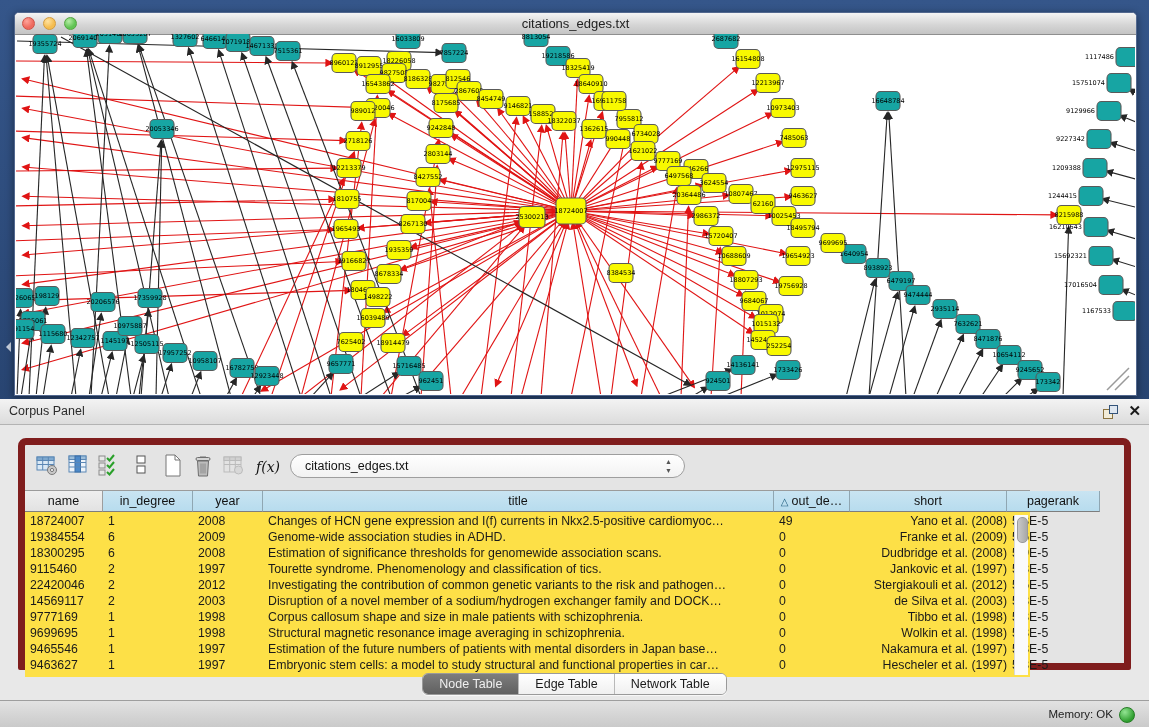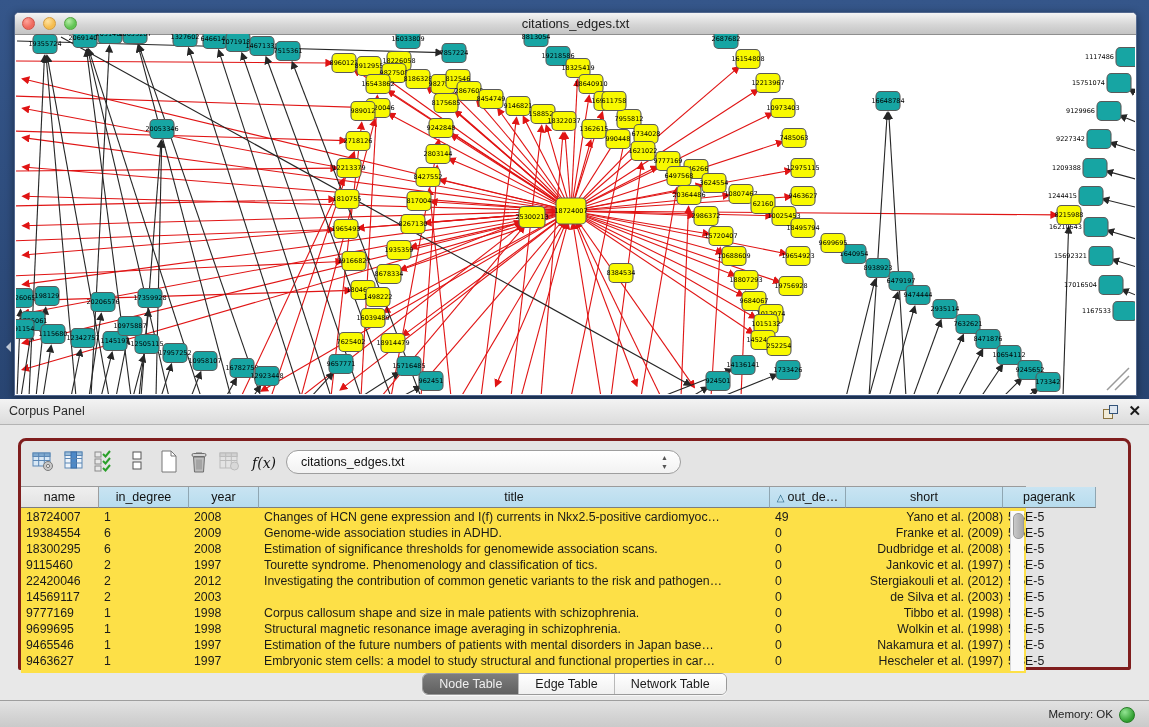--- a/index.html
+++ b/index.html
@@ -26,21 +26,21 @@
   
   #tablepanel{left:0;top:399px;width:1149px;height:301px;background:#e8e8e8;}
   #tp-header{left:0;top:0;width:100%;height:25px;
              background:linear-gradient(180deg,#f3f3f3,#dcdcdc);border-bottom:1px solid #b3b3b3;}
   #tp-title{left:9px;top:5px;font-size:12.5px;color:#2b2b2b;}
   #tp-float{right:32px;top:6px;width:14px;height:13px;}
   #tp-float .sq1{left:0;top:4px;width:8px;height:8px;border:1px solid #8a7340;background:#f2ecd8;}
   #tp-float .sq2{left:6px;top:0;width:7px;height:7px;border:1px solid #34547a;background:#dfe7f0;}
   #tp-close{right:8px;top:3px;font-size:15px;font-weight:bold;color:#1a1a1a;cursor:default;}
   
-  #panel-box{left:18px;top:39px;width:1113px;height:232px;border:3px solid #7f1d1d;
+  #panel-box{left:18px;top:39px;width:1113px;height:232px;border:7px solid #7f1d1d;
              border-radius:8px 8px 2px 2px;background:#e4e4e4;box-sizing:border-box;}
   #toolbar{left:0;top:0;width:100%;height:45px;}
   .tb-icon{top:9px;width:24px;height:26px;text-align:center;}
   #fx-glyph{font-family:"DejaVu Serif",serif;font-style:italic;font-size:14px;color:#111;line-height:26px;}
   #tbl-select{left:265px;top:9px;width:395px;height:24px;background:linear-gradient(180deg,#ffffff,#f2f2f2);
               border:1px solid #9e9e9e;border-radius:12px;box-sizing:border-box;}
   #tbl-select-text{left:14px;top:4px;font-size:12.5px;color:#111;}
   #tbl-select-arrows{right:12px;top:2px;font-size:7px;color:#555;line-height:9px;text-align:center;}
   
   #grid{left:0;top:45px;width:1005px;height:186px;background:#fde047;border-top:1px solid #9b9b9b;}
@@ -914,20 +914,21 @@
               <div class="tcell" style="left: 168px; width: 70px;">2012</div>
               <div class="tcell" style="left: 238px; width: 511px;">Investigating the contribution of common genetic variants to the risk and pathogen…</div>
               <div class="tcell" style="left: 749px; width: 76px;">0</div>
               <div class="tcell center" style="left: 825px; width: 157px;">Stergiakouli et al. (2012)</div>
               <div class="tcell" style="left: 982px; width: 93px;">5.5E-5</div>
             </div>
             <div class="trow" style="top: 80px;">
               <div class="tcell" style="left: 0px; width: 78px;">14569117</div>
               <div class="tcell" style="left: 78px; width: 90px;">2</div>
               <div class="tcell" style="left: 168px; width: 70px;">2003</div>
+              <div class="tcell" style="left: 238px; width: 511px;">Disruption of a novel member of a sodium/hydrogen exchanger family and DOCK…</div>
               <div class="tcell" style="left: 749px; width: 76px;">0</div>
               <div class="tcell center" style="left: 825px; width: 157px;">de Silva et al. (2003)</div>
               <div class="tcell" style="left: 982px; width: 93px;">5.3E-5</div>
             </div>
             <div class="trow" style="top: 96px;">
               <div class="tcell" style="left: 0px; width: 78px;">9777169</div>
               <div class="tcell" style="left: 78px; width: 90px;">1</div>
               <div class="tcell" style="left: 168px; width: 70px;">1998</div>
               <div class="tcell" style="left: 238px; width: 511px;">Corpus callosum shape and size in male patients with schizophrenia.</div>
               <div class="tcell" style="left: 749px; width: 76px;">0</div>

